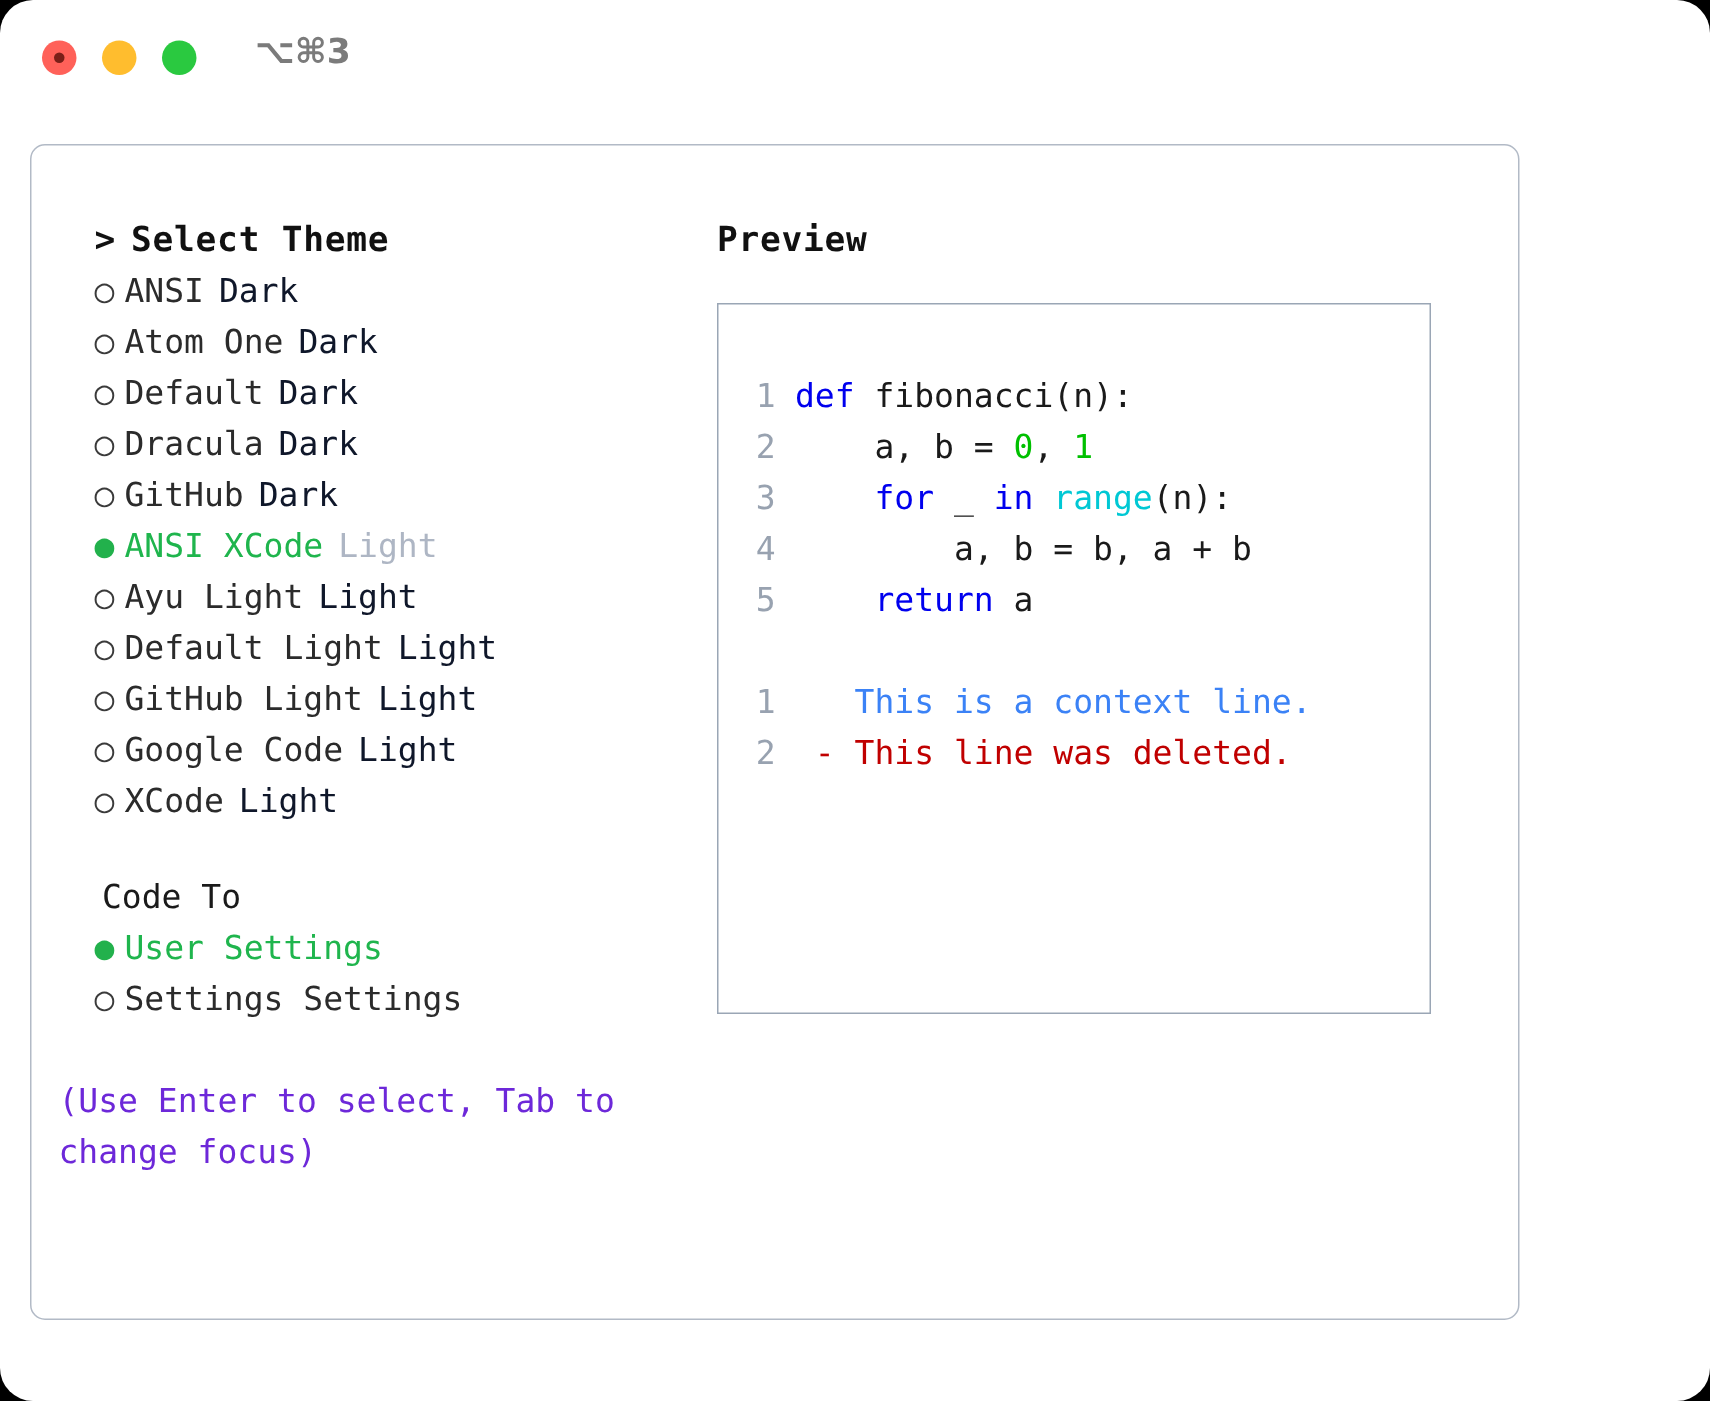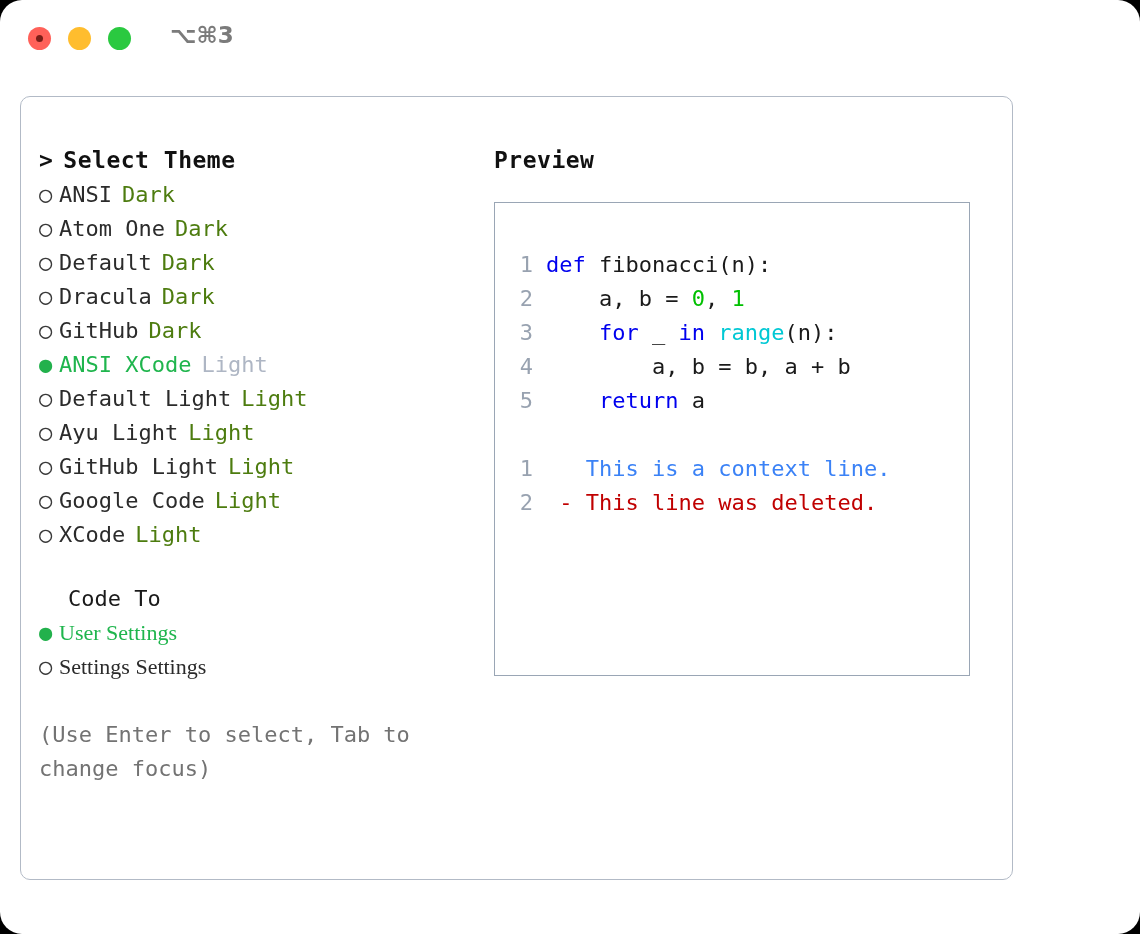--- a/index.html
+++ b/index.html
@@ -81,20 +81,21 @@
     top: 45px;
     width: 440px;
   }
 
   .row {
     height: 34px;
     line-height: 34px;
     font-size: 22px;
     white-space: nowrap;
     display: block;
+    margin-left: 24px;
   }
 
   #select-theme-header {
     font-size: 23px;
     font-weight: bold;
     color: #111111;
     height: 36px;
     line-height: 36px;
     letter-spacing: 0.5px;
   }
@@ -103,46 +104,46 @@
   .bullet {
     display: inline-block;
     width: 20px;
     text-align: left;
     color: #3a3a3a;
   }
   .bullet.sel { color: #22b14c; }
 
   .theme-name { color: #2b2b2b; }
   .theme-name.sel { color: #1db954; color: #1fb54d; }
-  .theme-mode { color: #4d7c0f; margin-left: 10px; }
+  .theme-mode { color: #0f172a; margin-left: 10px; }
   .theme-mode.sel { color: #aeb6c4; }
 
   #apply-section { margin-top: 30px; }
   #apply-to-heading {
     font-size: 22px;
     color: #1a1a1a;
     height: 34px;
     line-height: 34px;
     padding-left: 29px;
   }
-  .apply-label { color: #2b2b2b; font-family: Liberation Serif, serif; }
+  .apply-label { color: #2b2b2b; }
   .apply-label.sel { color: #1fb54d; }
 
   #hint {
     margin-top: 34px;
     font-size: 22px;
     line-height: 34px;
-    color: #737373;
+    color: #6d28d9;
     width: 410px;
   }
 
   
   #right-col {
     position: absolute;
-    left: 473px;
+    left: 457px;
     top: 45px;
     width: 500px;
   }
   #preview-header {
     font-size: 23px;
     font-weight: bold;
     color: #111111;
     height: 36px;
     line-height: 36px;
     letter-spacing: 0.5px;
@@ -209,22 +210,22 @@
         <span class="caret">&gt;</span><span>Select Theme</span>
       </div>
 
       <div id="theme-list">
           <div class="row"><span class="bullet">○</span><span class="theme-name">ANSI</span><span class="theme-mode">Dark</span></div>
           <div class="row"><span class="bullet">○</span><span class="theme-name">Atom One</span><span class="theme-mode">Dark</span></div>
           <div class="row"><span class="bullet">○</span><span class="theme-name">Default</span><span class="theme-mode">Dark</span></div>
           <div class="row"><span class="bullet">○</span><span class="theme-name">Dracula</span><span class="theme-mode">Dark</span></div>
           <div class="row"><span class="bullet">○</span><span class="theme-name">GitHub</span><span class="theme-mode">Dark</span></div>
           <div class="row"><span class="bullet sel">●</span><span class="theme-name sel">ANSI XCode</span><span class="theme-mode sel">Light</span></div>
+          <div class="row"><span class="bullet">○</span><span class="theme-name">Ayu Light</span><span class="theme-mode">Light</span></div>
           <div class="row"><span class="bullet">○</span><span class="theme-name">Default Light</span><span class="theme-mode">Light</span></div>
-          <div class="row"><span class="bullet">○</span><span class="theme-name">Ayu Light</span><span class="theme-mode">Light</span></div>
           <div class="row"><span class="bullet">○</span><span class="theme-name">GitHub Light</span><span class="theme-mode">Light</span></div>
           <div class="row"><span class="bullet">○</span><span class="theme-name">Google Code</span><span class="theme-mode">Light</span></div>
           <div class="row"><span class="bullet">○</span><span class="theme-name">XCode</span><span class="theme-mode">Light</span></div>
         </div>
 
       <div id="apply-section">
         <div id="apply-to-heading">Code To</div>
         <div id="apply-list">
             <div class="row"><span class="bullet sel">●</span><span class="apply-label sel">User Settings</span></div>
             <div class="row"><span class="bullet">○</span><span class="apply-label">Settings Settings</span></div>

